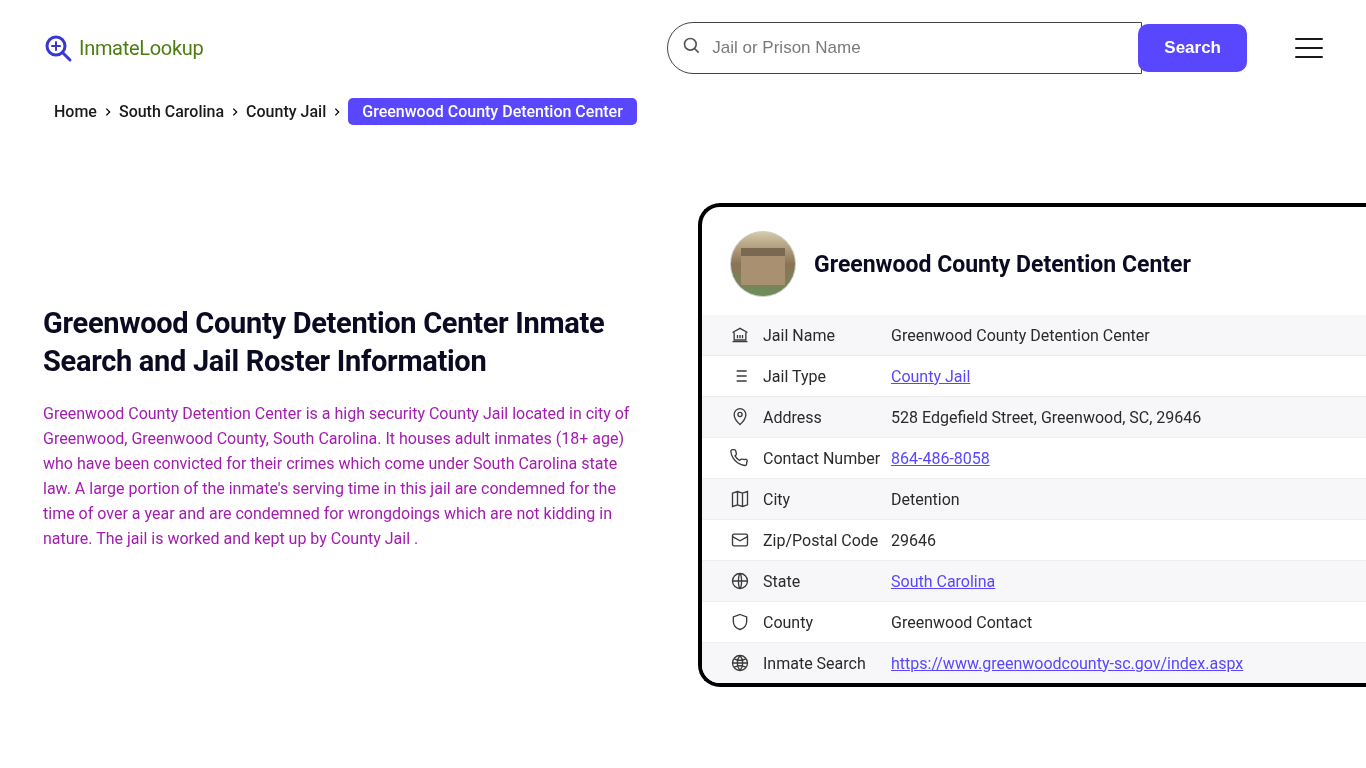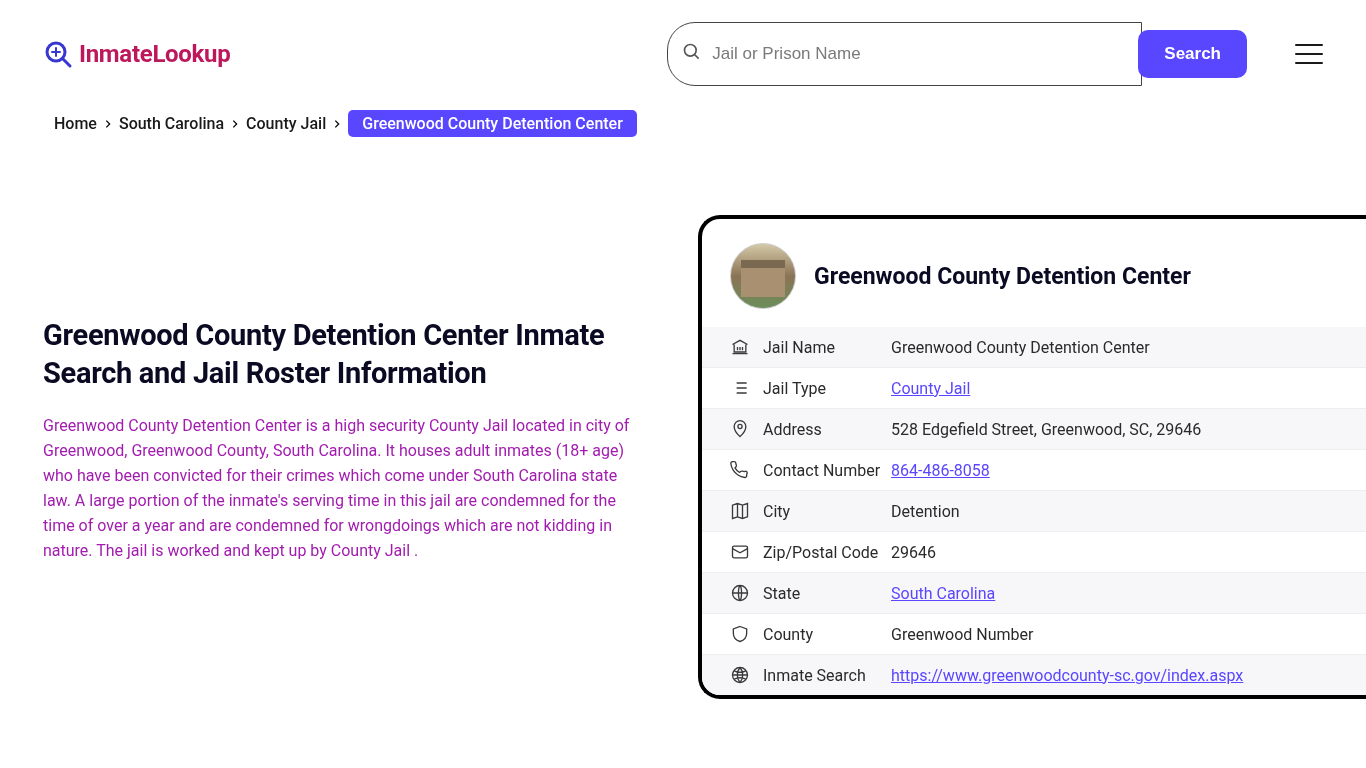--- a/index.html
+++ b/index.html
@@ -29,40 +29,40 @@
     .logo-icon {
       width: 30px;
       height: 30px;
       position: relative;
     }
     .logo-icon svg {
       width: 100%;
       height: 100%;
     }
     .logo-text {
-      font-size: 24px;
-      font-weight: 700;
-      color: #be185d;
+      font-size: 20px;
+      font-weight: 400;
+      color: #4d7c0f;
       letter-spacing: -0.3px;
     }
     .header-right {
       display: flex;
       align-items: center;
       gap: 48px;
     }
     .search-wrap {
       display: flex;
       align-items: center;
     }
     .search-box {
       display: flex;
       align-items: center;
       border: 1px solid #444;
       border-radius: 28px 0 0 28px;
-      height: 64px;
+      height: 52px;
       width: 475px;
       padding: 0 14px;
       gap: 10px;
     }
     .search-box svg {
       width: 20px;
       height: 20px;
       flex-shrink: 0;
     }
     .search-box input {
@@ -394,21 +394,21 @@
                 <use href="#i-globe"></use>
               </svg></span>
             <span class="info-label">State</span>
             <span class="info-value link">South Carolina</span>
           </div>
           <div class="info-row">
             <span class="info-icon"><svg viewBox="0 0 24 24">
                 <use href="#i-shield"></use>
               </svg></span>
             <span class="info-label">County</span>
-            <span class="info-value">Greenwood Number</span>
+            <span class="info-value">Greenwood Contact</span>
           </div>
           <div class="info-row">
             <span class="info-icon"><svg viewBox="0 0 24 24">
                 <use href="#i-web"></use>
               </svg></span>
             <span class="info-label">Inmate Search</span>
             <span class="info-value link">https://www.greenwoodcounty-sc.gov/index.aspx</span>
           </div>
         </div>
     </div>

